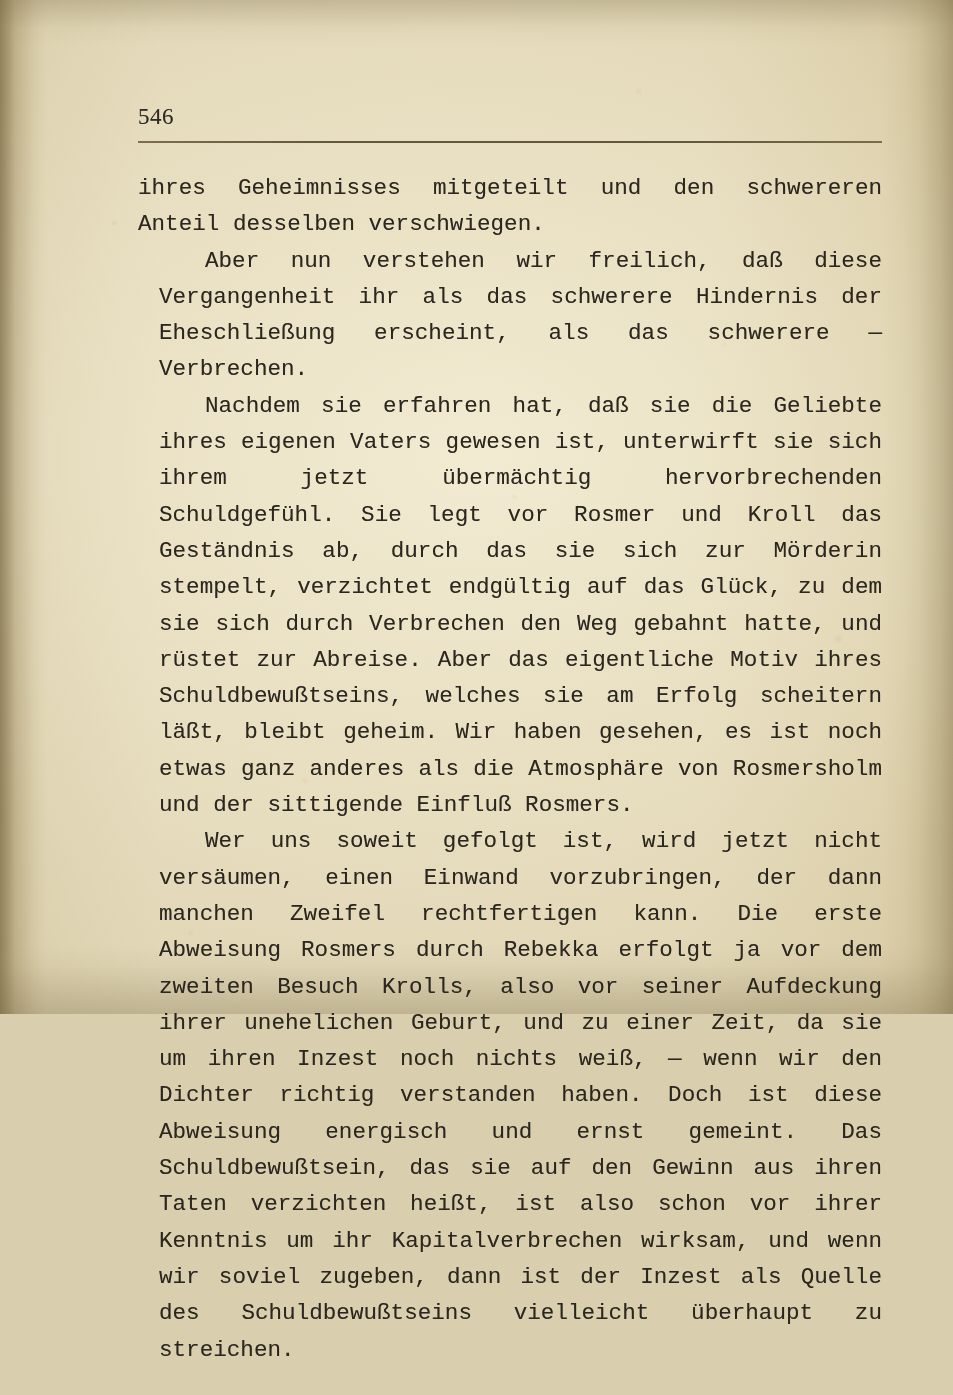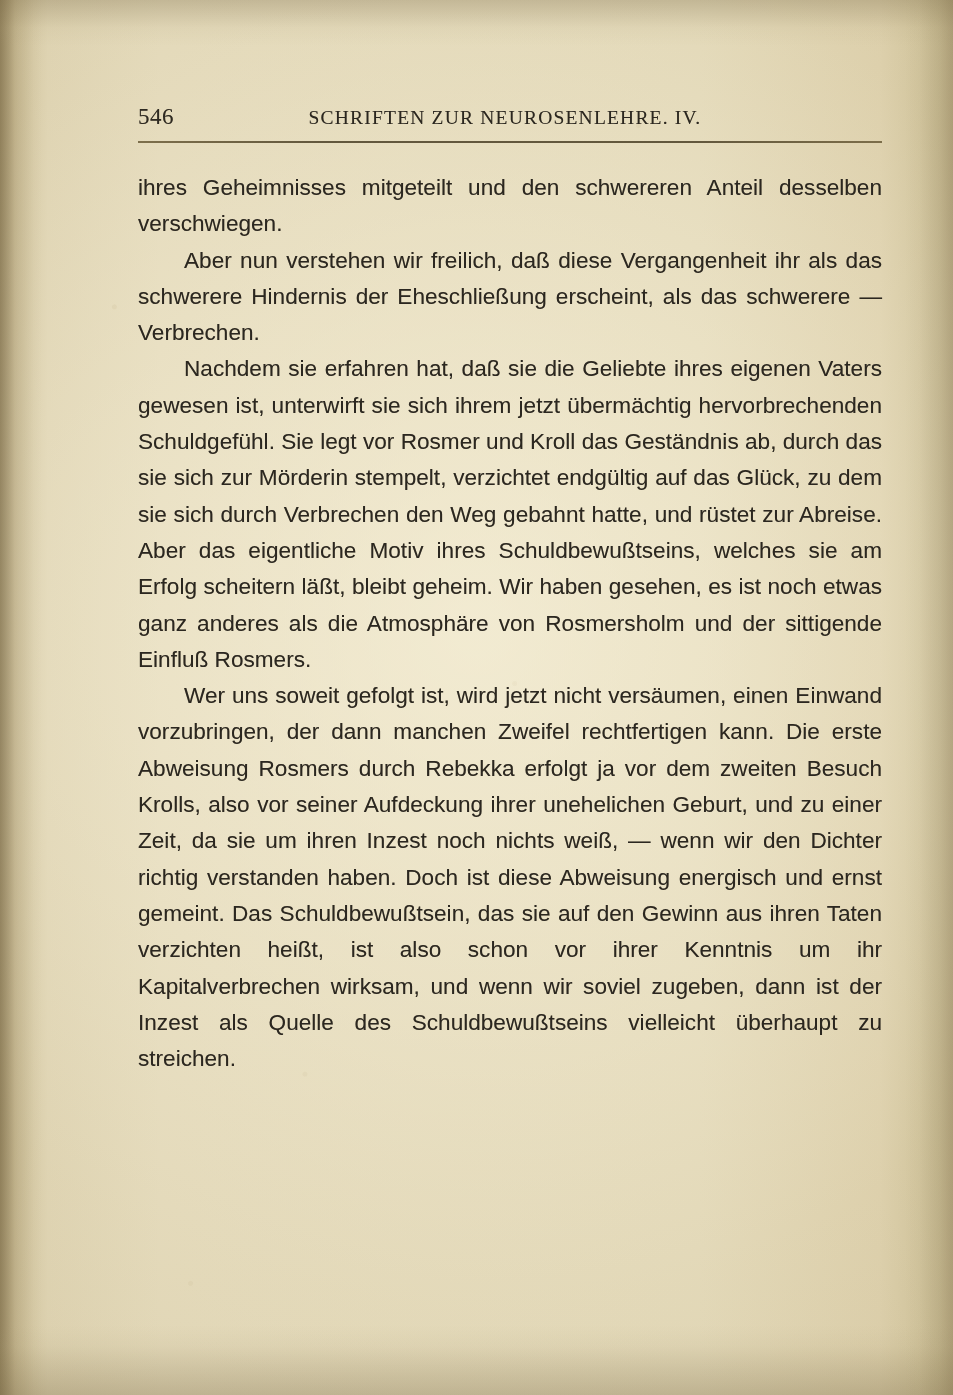--- a/index.html
+++ b/index.html
@@ -11,21 +11,21 @@
     height: 1395px;
     background: #d9cfae;
     font-family: "Liberation Serif", serif;
     overflow: hidden;
   }
 
   
   .page {
     position: relative;
     width: 953px;
-    height: 1395px;
+    height: 1014px;
     background:
       radial-gradient(ellipse 130% 90% at 50% 45%, rgba(255,250,230,0.55) 0%, rgba(230,218,182,0.10) 55%, rgba(190,175,135,0.30) 100%),
       linear-gradient(90deg, #b8a87f 0px, #cfc29c 18px, #ded3b2 48px, #e3d9ba 160px, #e2d8b8 700px, #dccfab 880px, #cabd94 940px, #bdae86 953px),
       linear-gradient(180deg, #ded2ae 0%, #e4dabb 18%, #e3d9b9 60%, #dacfab 90%, #cfc29c 100%);
     box-sizing: border-box;
   }
 
   
   .binding-shadow {
     position: absolute;
@@ -115,30 +115,31 @@
   
   .body-text {
     position: absolute;
     left: 138px;
     top: 170px;
     width: 744px;
     color: #2b2720;
     font-size: 22.6px;
     line-height: 36.3px;
     text-align: justify;
-    font-family: Liberation Sans, sans-serif;
+    font-family: Liberation Mono, monospace;
   }
   .para {
     margin: 0;
     text-indent: 0;
     text-align: justify;
     text-align-last: left;
   }
   .para.indented {
     text-indent: 46px;
+    margin-left: 21px;
   }
 
   
   .body-text, .folio, .running-title {
     text-shadow: 0 0 0.6px rgba(60,48,24,0.30);
   }
 </style>
 </head>
 <body>
 
@@ -146,21 +147,20 @@
   <div class="binding-shadow"></div>
   <div class="top-shadow"></div>
   <div class="bottom-shadow"></div>
   <div class="right-shadow"></div>
   <div class="speckle"></div>
 
   <div class="content">
 
     <div class="header">
       <span class="folio">546</span>
-      <span class="running-title">SCHRIFTEN ZUR NEUROSENLEHRE. IV.</span>
     </div>
 
     <div class="rule"></div>
 
     <div class="body-text">
       <p class="para">ihres Geheimnisses mitgeteilt und den schwereren Anteil desselben verschwiegen.</p>
       <p class="para indented">Aber nun verstehen wir freilich, daß diese Vergangenheit ihr als das schwerere Hindernis der Eheschließung erscheint, als das schwerere — Verbrechen.</p>
       <p class="para indented">Nachdem sie erfahren hat, daß sie die Geliebte ihres eigenen Vaters gewesen ist, unterwirft sie sich ihrem jetzt übermächtig hervorbrechenden Schuldgefühl. Sie legt vor Rosmer und Kroll das Geständnis ab, durch das sie sich zur Mörderin stempelt, verzichtet endgültig auf das Glück, zu dem sie sich durch Verbrechen den Weg gebahnt hatte, und rüstet zur Abreise. Aber das eigentliche Motiv ihres Schuldbewußtseins, welches sie am Erfolg scheitern läßt, bleibt geheim. Wir haben gesehen, es ist noch etwas ganz anderes als die Atmosphäre von Rosmersholm und der sittigende Einfluß Rosmers.</p>
       <p class="para indented">Wer uns soweit gefolgt ist, wird jetzt nicht versäumen, einen Einwand vorzubringen, der dann manchen Zweifel rechtfertigen kann. Die erste Abweisung Rosmers durch Rebekka erfolgt ja vor dem zweiten Besuch Krolls, also vor seiner Aufdeckung ihrer unehelichen Geburt, und zu einer Zeit, da sie um ihren Inzest noch nichts weiß, — wenn wir den Dichter richtig verstanden haben. Doch ist diese Abweisung energisch und ernst gemeint. Das Schuldbewußtsein, das sie auf den Gewinn aus ihren Taten verzichten heißt, ist also schon vor ihrer Kenntnis um ihr Kapitalverbrechen wirksam, und wenn wir soviel zugeben, dann ist der Inzest als Quelle des Schuldbewußtseins vielleicht überhaupt zu streichen.</p>
     </div>

